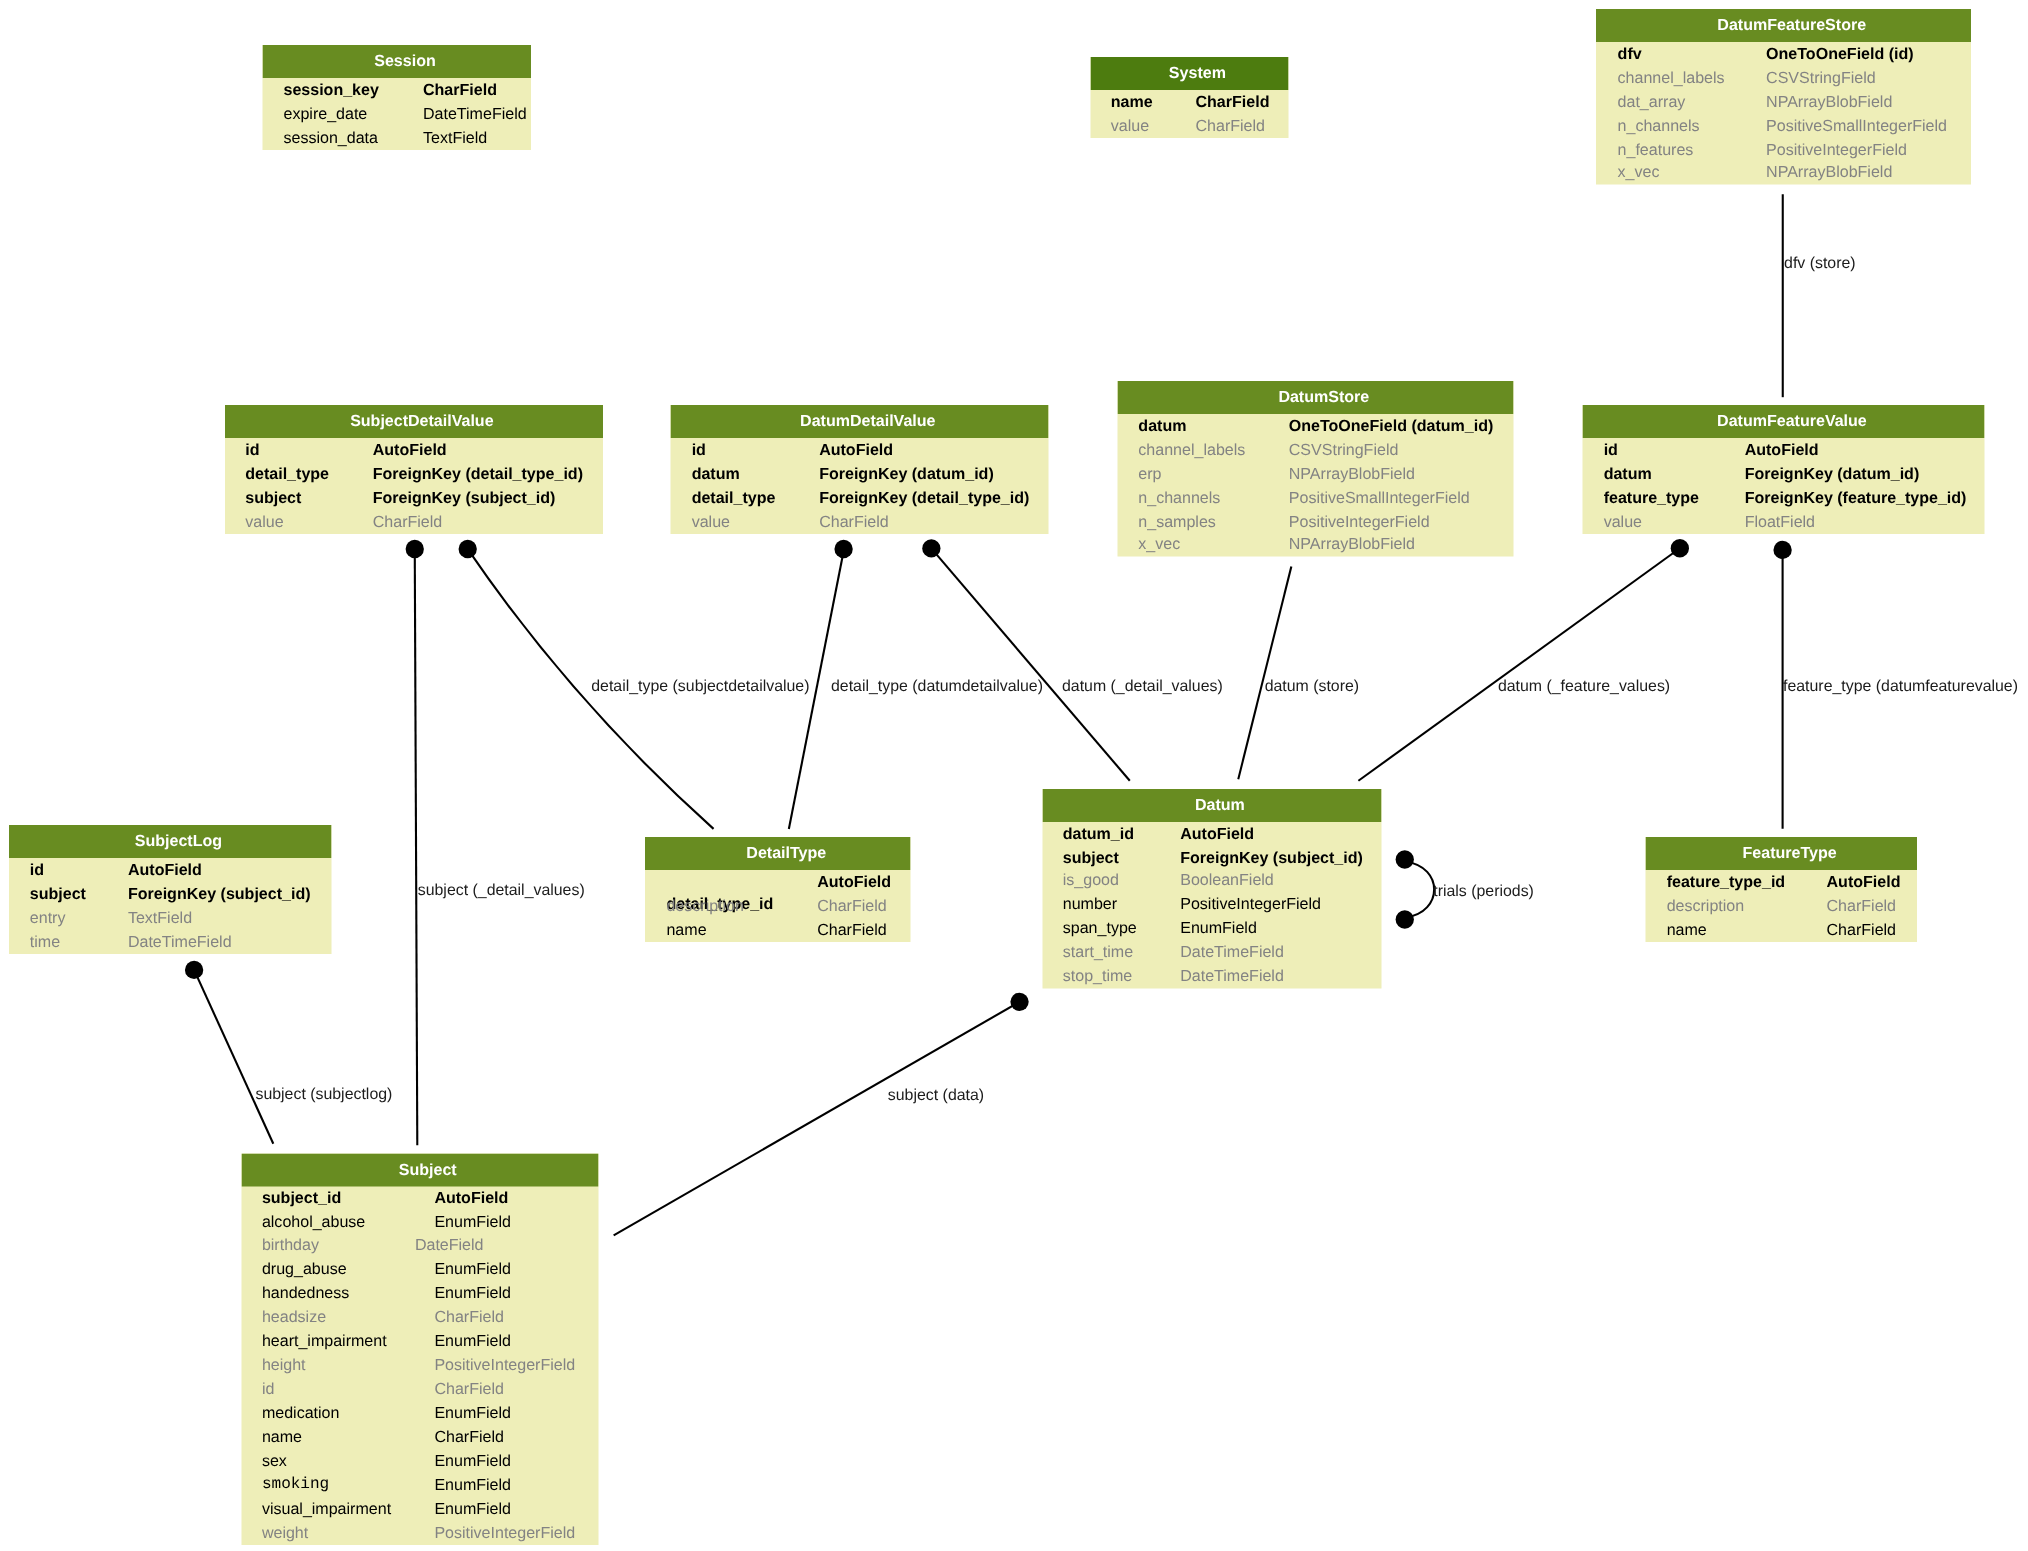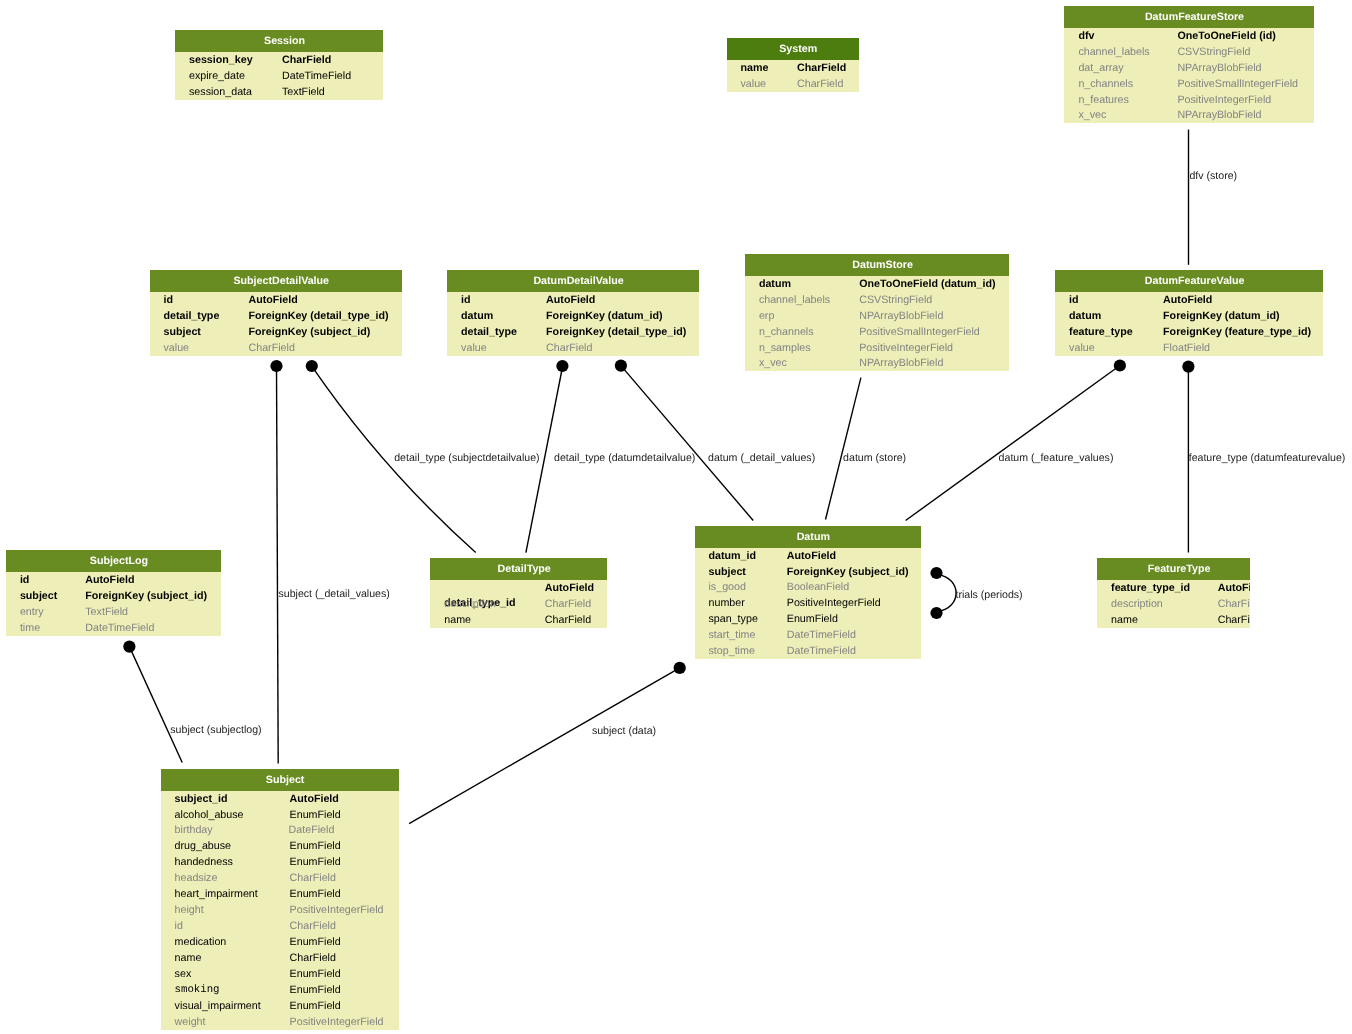--- a/index.html
+++ b/index.html
@@ -46,21 +46,21 @@
       <circle cx="1188.4" cy="366.6" r="6.1" fill="#000000"></circle>
       <path d="M129.4,646.6 L182.2,762.5" fill="none" stroke="#000000" stroke-width="1.4"></path>
       <circle cx="129.4" cy="646.6" r="6.1" fill="#000000"></circle>
       <path d="M679.7,667.9 L409.1,823.6" fill="none" stroke="#000000" stroke-width="1.4"></path>
       <circle cx="679.7" cy="667.9" r="6.1" fill="#000000"></circle>
       <path d="M937.5,574.5 C962.3,578 962.3,608 937.5,611.5" fill="none" stroke="#000000" stroke-width="1.4"></path>
       <circle cx="936.5" cy="573" r="6.1" fill="#000000"></circle>
       <circle cx="936.5" cy="613" r="6.1" fill="#000000"></circle>
     </svg>
   <div id="tables">
-      <div class="tbl" style="left: 175px; top: 30px; width: 208px; height: 69.55px; background: rgb(238, 238, 184);">
+      <div class="tbl" style="left: 175px; top: 30px; width: 179px; height: 69.55px; background: rgb(238, 238, 184);">
         <div class="hdr" style="background: rgb(104, 140, 33); color: rgb(255, 255, 255);">Session</div>
         <div class="rows">
           <div class="row s-bold">
             <span class="fname" style="left: 14px;">session_key</span>
             <span class="ftype" style="left: 107px;">CharField</span>
           </div>
           <div class="row s-normal">
             <span class="fname" style="left: 14px;">expire_date</span>
             <span class="ftype" style="left: 107px;">DateTimeField</span>
           </div>
@@ -268,21 +268,21 @@
           <div class="row s-dim">
             <span class="fname" style="left: 14px;">start_time</span>
             <span class="ftype" style="left: 92.3px;">DateTimeField</span>
           </div>
           <div class="row s-dim">
             <span class="fname" style="left: 14px;">stop_time</span>
             <span class="ftype" style="left: 92.3px;">DateTimeField</span>
           </div>
         </div>
       </div>
-      <div class="tbl" style="left: 1097.1px; top: 558.4px; width: 153px; height: 69.55px; background: rgb(238, 238, 184);">
+      <div class="tbl" style="left: 1097.1px; top: 558.4px; width: 181px; height: 69.55px; background: rgb(238, 238, 184);">
         <div class="hdr" style="background: rgb(104, 140, 33); color: rgb(255, 255, 255);">FeatureType</div>
         <div class="rows">
           <div class="row s-bold">
             <span class="fname" style="left: 14px;">feature_type_id</span>
             <span class="ftype" style="left: 120.6px;">AutoField</span>
           </div>
           <div class="row s-dim">
             <span class="fname" style="left: 14px;">description</span>
             <span class="ftype" style="left: 120.6px;">CharField</span>
           </div>
@@ -298,21 +298,21 @@
           <div class="row s-bold">
             <span class="fname" style="left: 14px;">subject_id</span>
             <span class="ftype" style="left: 129px;">AutoField</span>
           </div>
           <div class="row s-normal">
             <span class="fname" style="left: 14px;">alcohol_abuse</span>
             <span class="ftype" style="left: 129px;">EnumField</span>
           </div>
           <div class="row s-dim">
             <span class="fname" style="left: 14px;">birthday</span>
-            <span class="ftype" style="left: 128px;">DateField</span>
+            <span class="ftype" style="left: 116px;">DateField</span>
           </div>
           <div class="row s-normal">
             <span class="fname" style="left: 14px;">drug_abuse</span>
             <span class="ftype" style="left: 129px;">EnumField</span>
           </div>
           <div class="row s-normal">
             <span class="fname" style="left: 14px;">handedness</span>
             <span class="ftype" style="left: 129px;">EnumField</span>
           </div>
           <div class="row s-dim">

